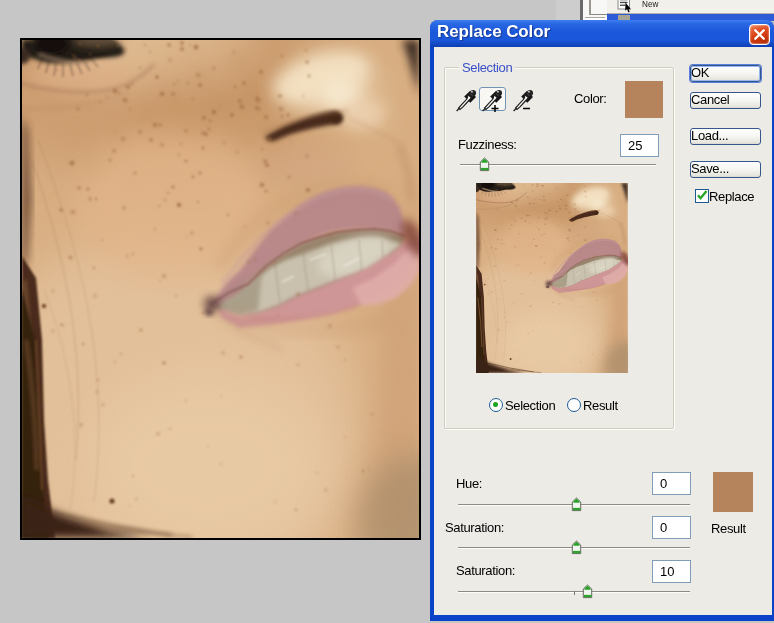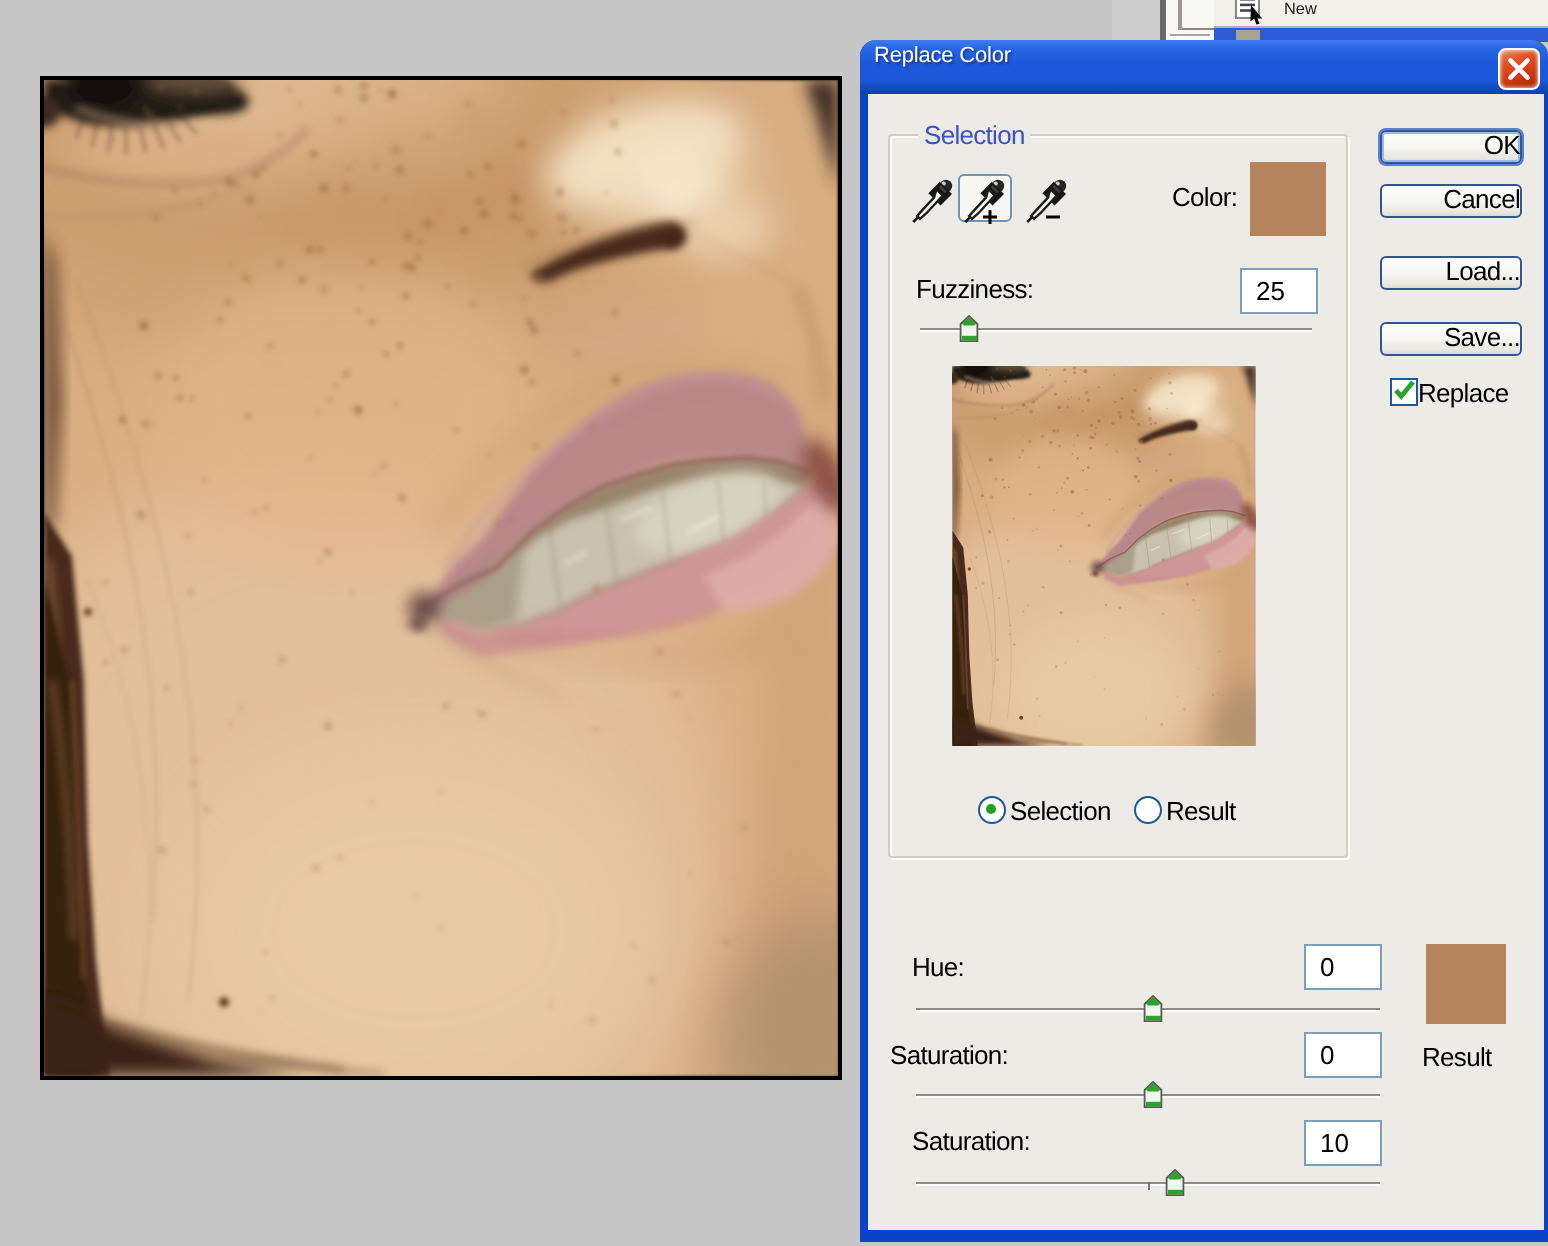--- a/index.html
+++ b/index.html
@@ -1,32 +1,32 @@
 <!DOCTYPE html>
 <html><head><meta charset="utf-8"><style>
 html,body{margin:0;padding:0}
 body{width:774px;height:623px;background:#c6c6c6;font-family:"Liberation Sans",sans-serif;overflow:hidden;position:relative}
 .abs{position:absolute}
 #dlg{position:absolute;left:430px;top:20px;width:344px;height:601px;border-radius:8px 8px 0 0;background:#0a42c8;transform:translateZ(0)}
 #title{position:absolute;left:0;top:0;width:344px;height:27px;border-radius:8px 8px 0 0;
  background:linear-gradient(#3d7df0 0%,#2967e4 14%,#1b57da 46%,#1b57da 74%,#1146bd 92%,#0c3eb4 100%);}
-#title span{position:absolute;left:7px;top:2px;color:#fff;font-weight:normal;font-size:11px;letter-spacing:-0.1px;text-shadow:1px 1px 1px #1a3a90}
+#title span{position:absolute;left:7px;top:2px;color:#fff;font-weight:bold;font-size:17px;letter-spacing:-0.1px;text-shadow:1px 1px 1px #1a3a90}
 #xbtn{position:absolute;left:319px;top:4px;width:19px;height:19px;border-radius:4px;border:1px solid #fff;
  background:linear-gradient(160deg,#ef8a60 0%,#e35328 30%,#d63d12 55%,#b92f08 85%,#a82a06 100%);color:#fff;font-weight:bold;
  box-shadow:inset 0 0 2px #fff}
 #xbtn svg{position:absolute;left:3px;top:3px}
 #client{position:absolute;left:4px;top:27px;width:338px;height:568px;background:#ecebe6}
 .group{position:absolute;border:1px solid #d0cec2;border-radius:2px;box-shadow:1px 1px 0 #fdfdf6, inset 1px 1px 0 #fdfdf6}
 .glabel{position:absolute;top:-8px;left:14px;background:#ecebe6;padding:0 3px;color:#3a50c8;font-size:13px;letter-spacing:-0.35px;line-height:15px}
 .lbl{position:absolute;font-size:13px;letter-spacing:-0.35px;color:#000;white-space:nowrap}
 .tbox{position:absolute;background:#fff;border:1px solid #7f9db9;font-size:13px;color:#000;padding:0;line-height:20px}
 .tbox span{position:absolute;left:7px;top:3px;line-height:15px}
 .btn{position:absolute;left:256px;width:69px;height:15px;border:1px solid #35568c;border-radius:3px;
  background:linear-gradient(#ffffff 0%,#f4f4f0 55%,#e6e5dd 90%,#dad8cd 100%);
- font-size:13px;letter-spacing:-0.35px;text-align:right;line-height:14px;color:#000}
+ font-size:13px;letter-spacing:-0.35px;text-align:left;line-height:14px;color:#000}
 .btn.def{box-shadow:0 0 0 1px #5a7edc, inset 0 0 0 1px #98b9f0}
 .track{position:absolute;height:1px;background:#8c8c84;border-bottom:1px solid #fdfdfb}
 svg{display:block}
 </style></head>
 <body>
 
 <div class="abs" style="left:556px;top:0;width:218px;height:21px;background:#cdcdcd"></div>
 <div class="abs" style="left:580px;top:0;width:3px;height:21px;background:#6a6a6a"></div>
 <div class="abs" style="left:583px;top:0;width:24px;height:21px;background:#f8f8f6"></div>
 <div class="abs" style="left:589px;top:0;width:2px;height:15px;background:#9a9890"></div>
@@ -75,21 +75,21 @@
 
   <div class="abs" style="left:45px;top:40px;width:25px;height:22px;border:1px solid #6f94b5;border-radius:3px;background:#f8f7f3"></div>
   <svg class="abs" style="left:47px;top:41px" width="26" height="26" viewBox="0 0 26 26">
         <use href="#dropper"></use>
         <path d="M10.5 20.5 H17.5 M14 17 V24" stroke="#000" stroke-width="1.5"></path>
       </svg>
   <svg class="abs" style="left:78px;top:41px" width="26" height="26" viewBox="0 0 26 26">
         <use href="#dropper"></use>
         <path d="M11 20.5 H18" stroke="#000" stroke-width="1.5"></path>
       </svg>
-  <div class="lbl" style="left:152px;top:44px">Color:</div>
+  <div class="lbl" style="left:140px;top:44px">Color:</div>
   <div class="abs" style="left:191px;top:34px;width:38px;height:37px;background:#b5845d"></div>
   <div class="lbl" style="left:24px;top:90px">Fuzziness:</div>
   <div class="tbox" style="left:186px;top:87px;width:37px;height:21px">
         <span>25</span>
       </div>
   <div class="track" style="left:26px;top:117px;width:196px"></div>
   <svg class="abs" style="left:45px;top:110px" width="11" height="15" viewBox="0 0 11 15">
         <use href="#thumb"></use>
       </svg>
 

